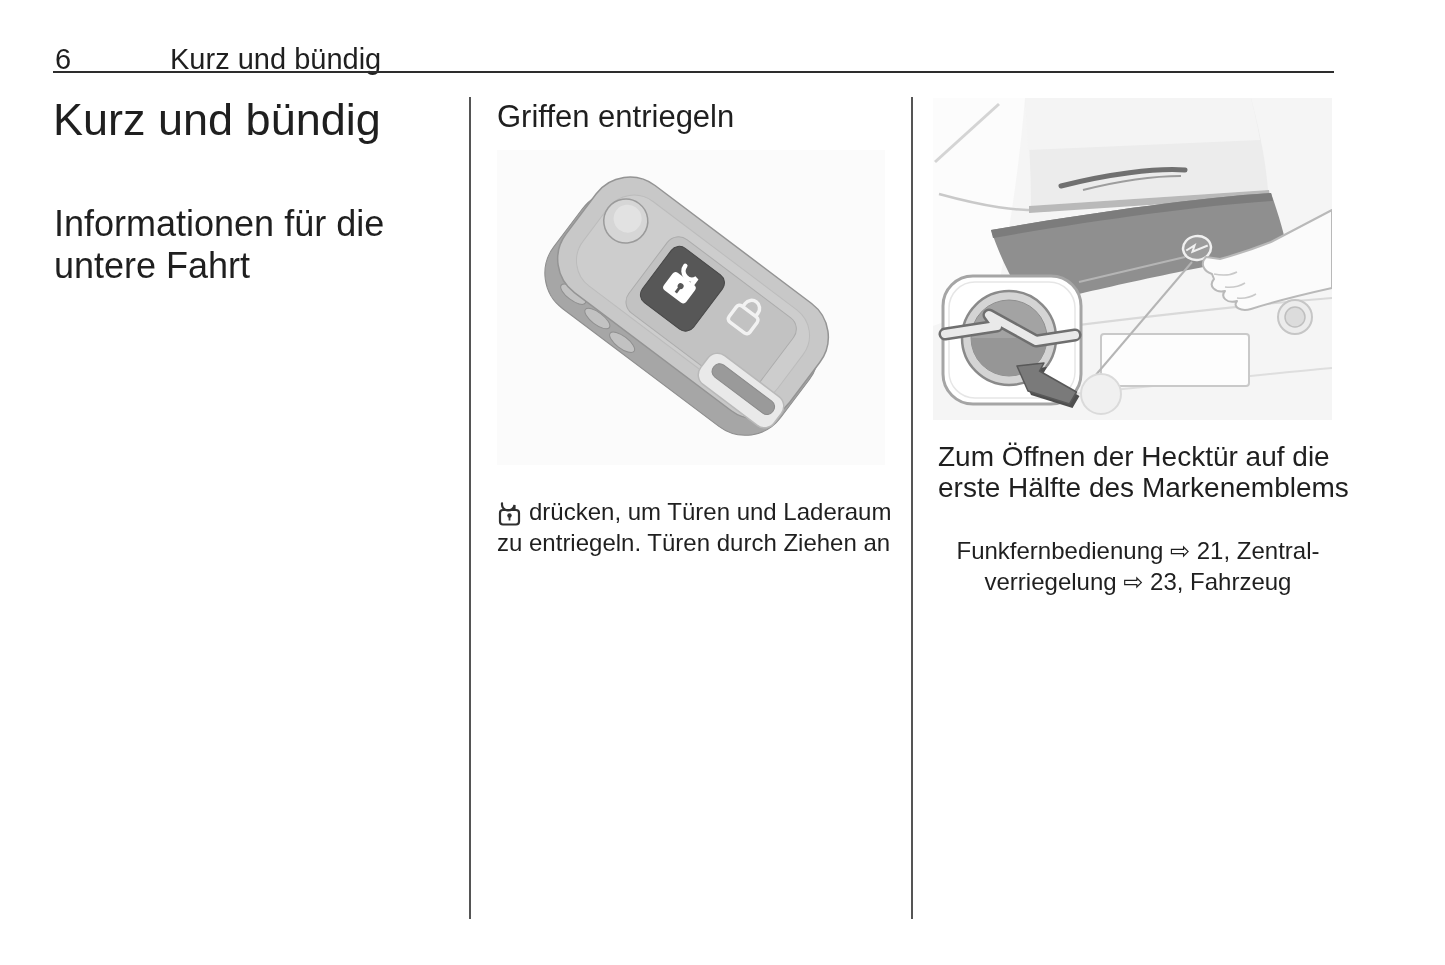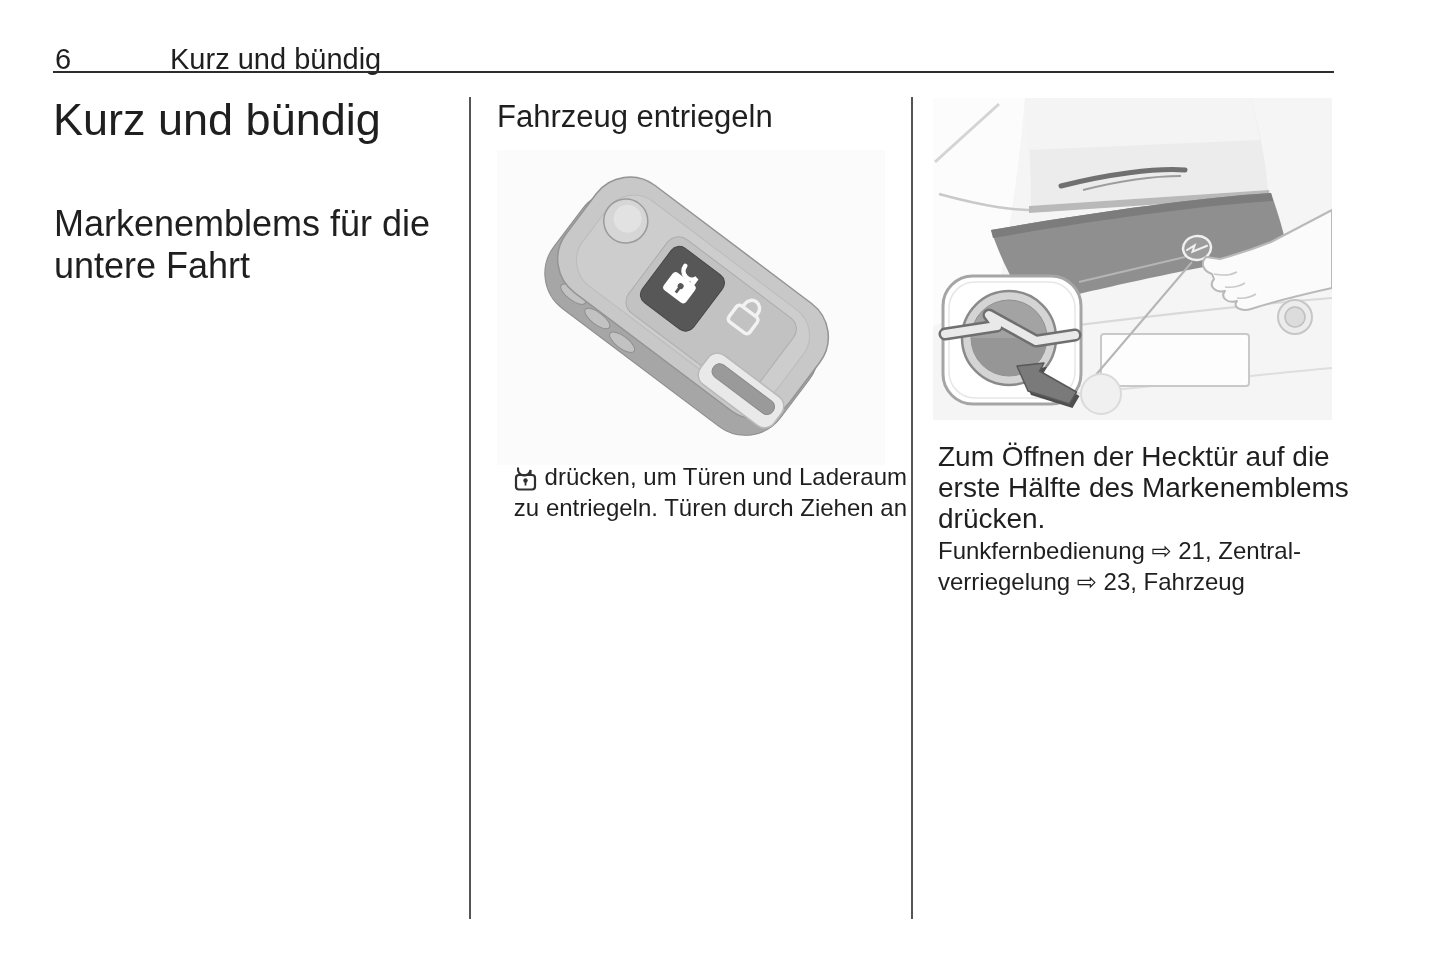--- a/index.html
+++ b/index.html
@@ -16,52 +16,52 @@
   
   .divider{top:97px;width:2px;height:822px;background:#555555;}
   .div-left{left:469px;}
   .div-right{left:911px;}
   
   .chapter-heading{left:53px;top:94px;font-size:45px;letter-spacing:0;white-space:nowrap;}
   .section-heading{left:54px;top:203px;font-size:36px;line-height:42px;}
   
   .mid-heading{left:497px;top:99px;font-size:31px;white-space:nowrap;}
   .fig-key{left:497px;top:150px;width:388px;height:315px;}
-  .mid-body{left:497px;top:461px;font-size:24px;line-height:31px;width:410px;text-align:right;}
+  .mid-body{left:497px;top:496px;font-size:24px;line-height:31px;width:410px;}
   .inline-icon{display:inline-block;width:25px;height:31px;vertical-align:-7px;margin-right:7px;}
   
   .fig-car{left:933px;top:98px;width:399px;height:322px;}
   .r-para1{left:938px;top:441px;font-size:28px;line-height:31px;width:400px;}
-  .r-para2{left:938px;top:535px;font-size:24px;line-height:31px;width:400px;}
+  .r-para2{left:938px;top:535px;font-size:24px;line-height:31px;width:400px;text-align:center;}
   .ln{white-space:nowrap;}
   figure{margin:0;padding:0;}
   svg{display:block;}
 </style>
 </head>
 <body>
 
 <div>
 
   <span class="abs hdr-num">6</span>
   <span class="abs hdr-chapter">Kurz und bündig</span>
   <div class="abs hdr-rule"></div>
 
   <div class="abs divider div-left"></div>
   <div class="abs divider div-right"></div>
 
   <div>
     <h1 class="abs chapter-heading" style="margin:0;font-weight:400;">Kurz und bündig</h1>
     <h2 class="abs section-heading" style="margin:0;font-weight:400;">
-      <div class="ln">Markenemblems für die</div>
+      <div class="ln">Informationen für die</div>
       <div class="ln">untere Fahrt</div>
     </h2>
   </div>
 
   <div>
-    <h3 class="abs mid-heading" style="margin:0;font-weight:400;">Fahrzeug entriegeln</h3>
+    <h3 class="abs mid-heading" style="margin:0;font-weight:400;">Griffen entriegeln</h3>
 
     <figure class="abs fig-key">
       <svg width="388" height="315" viewBox="0 0 388 315">
         <rect x="0" y="0" width="388" height="315" fill="#fbfbfb"></rect>
         <g transform="translate(193,152) rotate(37)">
 
           <rect x="-142" y="-54" width="284" height="136" rx="44" fill="#a6a6a6" stroke="#8d8d8d" stroke-width="1"></rect>
 
           <g fill="#c2c2c2" stroke="#8f8f8f" stroke-width="1">
             <ellipse cx="-98" cy="64" rx="15" ry="6"></ellipse>
@@ -177,21 +177,20 @@
             <polygon points="87,272 114,269 109.5,277 146.5,298 139.5,310 98,297" fill="#4e4e4e"></polygon>
             <polygon points="84,268 111,265 106.5,273 143.5,294 136.5,306 95,293" fill="#7a7a7a" stroke="#585858" stroke-width="1.5" stroke-linejoin="round"></polygon>
           </g>
         </g>
       </svg>
     </figure>
 
     <div class="abs r-para1">
       <div class="ln">Zum Öffnen der Hecktür auf die</div>
       <div class="ln">erste Hälfte des Markenemblems</div>
-      <div class="ln">drücken.</div>
     </div>
 
     <div class="abs r-para2">
       <div class="ln">Funkfernbedienung ⇨ 21, Zentral-</div>
       <div class="ln">verriegelung ⇨ 23, Fahrzeug</div>
     </div>
   </div>
 
 </div>
 

